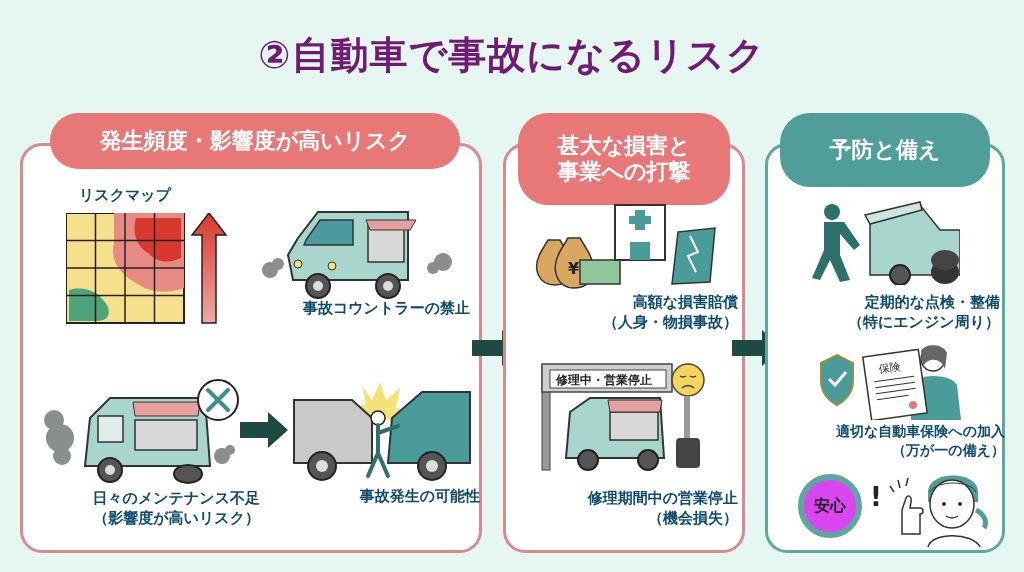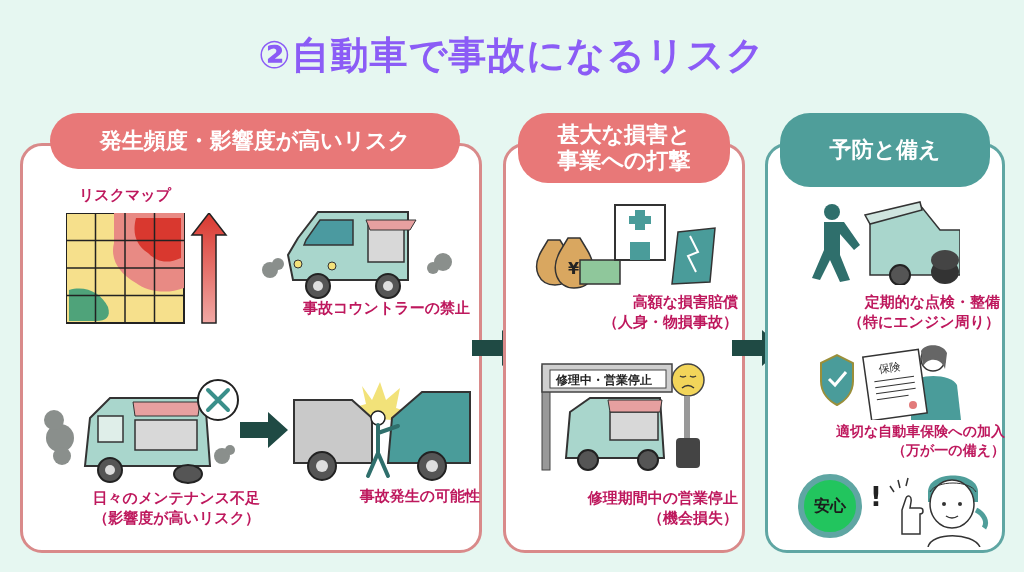--- a/index.html
+++ b/index.html
@@ -4,36 +4,36 @@
 <style>
   html, body { margin:0; padding:0; }
   body {
     width:1024px; height:572px; overflow:hidden; position:relative;
     background:#e6f7f1;
     font-family:"DejaVu Sans", "Liberation Sans", sans-serif;
     color:#1c1c1c;
   }
   .title {
     position:absolute; left:0; top:30px; width:1024px; text-align:center;
-    font-size:38px; font-weight:bold; letter-spacing:1px; color:#8b5cf6;
+    font-size:38px; font-weight:bold; letter-spacing:1px; color:#701a75;
   }
   .panel {
     position:absolute; background:#fff; border:3px solid #d98a8a;
     border-radius:22px; box-sizing:border-box;
   }
   .panel.teal { border-color:#5fa6a3; }
   .pill {
     position:absolute; background:#e87878; color:#fff; font-weight:bold;
     border-radius:30px; text-align:center; box-sizing:border-box;
     display:flex; align-items:center; justify-content:center; line-height:1.2;
   }
   .pill.teal { background:#4f9e9a; }
   .caption {
     position:absolute; text-align:center; font-weight:bold; font-size:15px;
-    line-height:1.35; color:#be185d;
+    line-height:1.35; color:#0c4a6e;
   }
   .caption span { display:block;text-align:right; }
   .arrow { position:absolute; }
   svg { display:block; }
 </style>
 </head>
 <body>
 
 <div class="title">②自動車で事故になるリスク</div>
 
@@ -135,21 +135,21 @@
   <span>事故発生の可能性</span>
 </div>
 
 <div class="arrow" style="left:472px; top:330px;">
   <svg width="50" height="36" viewBox="0 0 50 36">
       <path d="M0 10 L30 10 L30 0 L50 18 L30 36 L30 26 L0 26 Z" fill="#1f4a44"></path>
     </svg>
 </div>
 
 <div class="panel" style="left:503px; top:143px; width:242px; height:410px;"></div>
-<div class="pill" style="left:518px; top:113px; width:212px; height:70px; font-size:22px; flex-direction:column;">
+<div class="pill" style="left:518px; top:113px; width:212px; height:92px; font-size:22px; flex-direction:column;">
   <span>甚大な損害と</span>
   <span>事業への打撃</span>
 </div>
 
 <div style="position:absolute; left:530px; top:200px;">
   <svg width="190" height="90" viewBox="0 0 190 90">
     <path d="M12 50 C0 70 10 85 25 85 C40 85 48 70 36 50 L30 40 L18 40 Z" fill="#d9a760" stroke="#333" stroke-width="1.5"></path>
     <path d="M32 48 C18 70 28 88 44 88 C62 88 70 70 56 48 L50 38 L38 38 Z" fill="#d9a760" stroke="#333" stroke-width="1.5"></path>
     <text x="38" y="74" font-size="16" font-weight="bold" fill="#222" font-family="DejaVu Sans, sans-serif">¥</text>
     <rect x="50" y="60" width="40" height="24" fill="#8fc79b" stroke="#333" stroke-width="1.5"></rect>
@@ -230,21 +230,21 @@
         <line x1="60" y1="52" x2="92" y2="52"></line>
       </g>
     <circle cx="98" cy="60" r="4" fill="#e27a7a"></circle>
   </svg>
 </div>
 <div class="caption" style="left:765px; top:422px; width:240px; font-size:14px;">
   <span>適切な自動車保険への加入</span>
   <span>（万が一の備え）</span>
 </div>
 
-<div style="position:absolute; left:798px; top:474px; width:52px; height:52px; border-radius:50%; border:6px solid #5fa6a3; background:#22c55e; display:flex; align-items:center; justify-content:center; font-weight:bold; font-size:16px;">
+<div style="position:absolute; left:798px; top:474px; width:52px; height:52px; border-radius:50%; border:6px solid #5fa6a3; background:#d946ef; display:flex; align-items:center; justify-content:center; font-weight:bold; font-size:16px;">
   <span>安心</span>
 </div>
 <div style="position:absolute; left:870px; top:482px; font-weight:bold; font-size:26px; color:#222;">!</div>
 <div style="position:absolute; left:888px; top:462px;">
   <svg width="110" height="85" viewBox="0 0 110 85">
     <path d="M40 30 C40 8 90 8 90 30 L90 40 L40 40 Z" fill="#4f9e9a"></path>
     <ellipse cx="64" cy="42" rx="22" ry="24" fill="#fff" stroke="#333" stroke-width="1.5"></ellipse>
     <path d="M42 30 C48 18 82 18 88 30" stroke="#333" stroke-width="1" fill="none"></path>
     <path d="M88 48 C96 52 100 60 96 66" stroke="#4f9e9a" stroke-width="5" fill="none"></path>
     <circle cx="56" cy="42" r="2" fill="#333"></circle>

